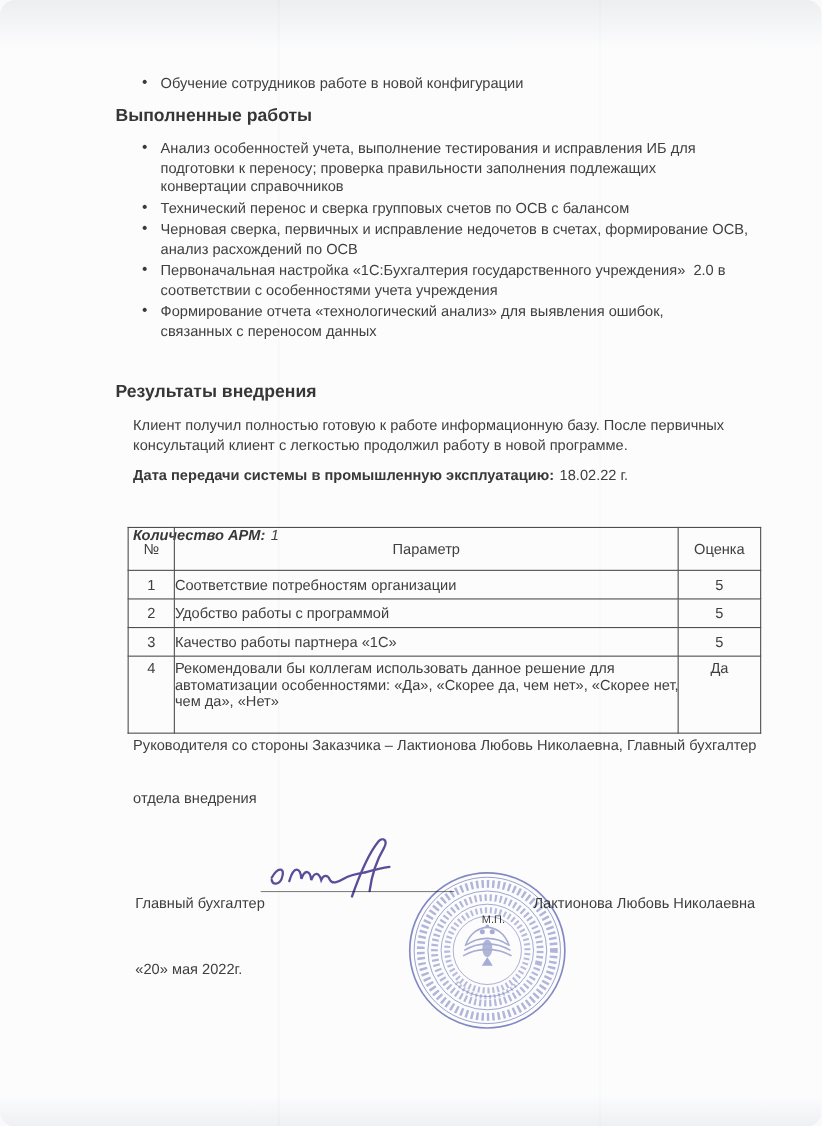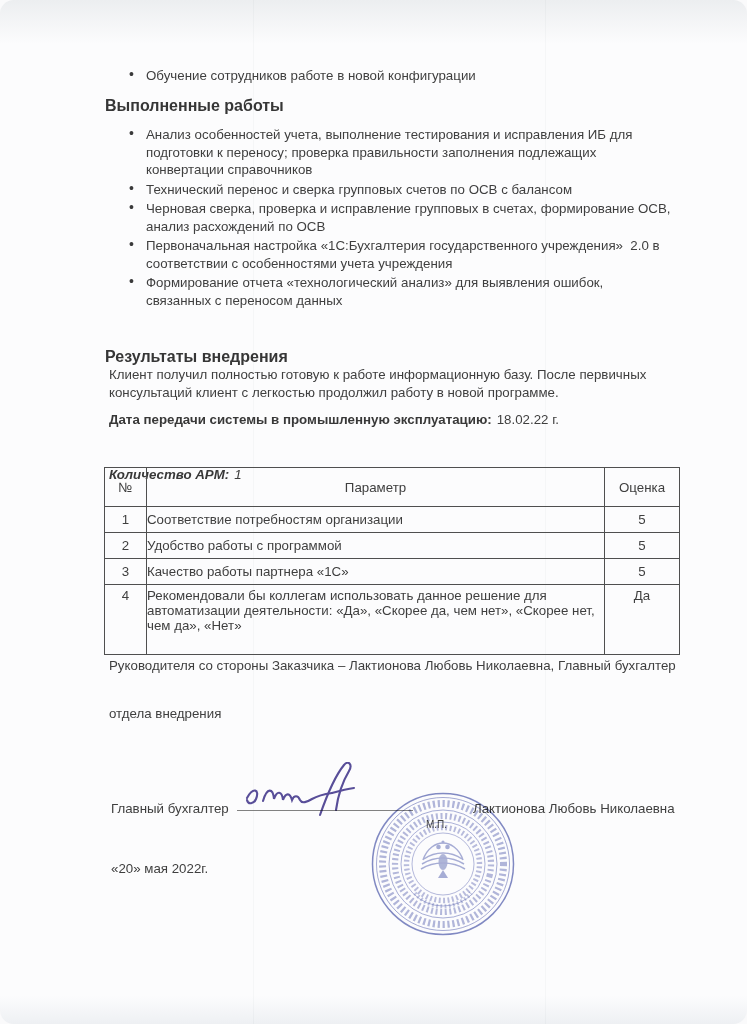--- a/index.html
+++ b/index.html
@@ -12,21 +12,21 @@
     position:absolute;inset:0;
     background:
       linear-gradient(180deg,#eceef0 0,rgba(252,252,253,0) 44px),
       linear-gradient(0deg,#eef0f3 0,rgba(252,252,253,0) 28px),
       #fcfcfd;
     color:#3f3f3f;
     border-radius:14px;
   }
   .crease{position:absolute;top:0;bottom:0;width:1px;background:#7d8490;opacity:.05;}
   .c1{left:253px}.c2{left:545px}
-  .abs{position:absolute;margin:4px;}
+  .abs{position:absolute;margin:16px;}
   .txt{font-size:13.3px;line-height:17.5px;color:#3f3f3f;}
   .pre{white-space:pre;}
   h3.doc-h{font-size:16px;line-height:17px;font-weight:700;color:#363636;margin:0;}
   ul.doc-list{list-style:none;margin:0;padding:0;width:565px;}
   ul.doc-list li{
     position:relative;padding-left:18px;margin:0 0 2px 0;
     font-size:13.3px;line-height:17.5px;white-space:pre;color:#3f3f3f;
   }
   ul.doc-list li::before{content:"\2022";position:absolute;left:1px;top:-1px;font-size:14px;color:#3a3a3a;}
   .b{font-weight:700;color:#383838;}
@@ -65,21 +65,21 @@
     <li>Обучение сотрудников работе в новой конфигурации</li>
   </ul>
 
   <h3 class="doc-h abs" style="left:105px;top:97px;">Выполненные работы</h3>
 
   <ul class="doc-list abs" style="left:128px;top:126px;">
     <li>Анализ особенностей учета, выполнение тестирования и исправления ИБ для
 подготовки к переносу; проверка правильности заполнения подлежащих
 конвертации справочников</li>
     <li>Технический перенос и сверка групповых счетов по ОСВ с балансом</li>
-    <li>Черновая сверка, проверка и исправление групповых в счетах, формирование ОСВ,
+    <li>Черновая сверка, первичных и исправление недочетов в счетах, формирование ОСВ,
 анализ расхождений по ОСВ</li>
     <li>Первоначальная настройка «1С:Бухгалтерия государственного учреждения»  2.0 в
 соответствии с особенностями учета учреждения</li>
     <li>Формирование отчета «технологический анализ» для выявления ошибок,
 связанных с переносом данных</li>
   </ul>
 
   <h3 class="doc-h abs" style="left:105px;top:348px;">Результаты внедрения</h3>
   <p class="txt pre abs" style="left:105px;top:362px;">Клиент получил полностью готовую к работе информационную базу. После первичных
 консультаций клиент с легкостью продолжил работу в новой программе.</p>
@@ -117,21 +117,21 @@
         <td class="c-score">5</td>
       </tr>
       <tr>
         <td class="c-num">3</td>
         <td class="c-param">Качество работы партнера «1С»</td>
         <td class="c-score">5</td>
       </tr>
       <tr class="tall">
         <td class="c-num">4</td>
         <td class="c-param">Рекомендовали бы коллегам использовать данное решение для
-автоматизации деятельности: «Да», «Скорее да, чем нет», «Скорее нет,
+автоматизации особенностями: «Да», «Скорее да, чем нет», «Скорее нет,
 чем да», «Нет»</td>
         <td class="c-score">Да</td>
       </tr>
     </tbody>
   </table>
 
   <p class="txt nowrap abs" style="left:105px;top:653px;">Руководителя со стороны Заказчика – Лактионова Любовь Николаевна, Главный бухгалтер</p>
 
   <p class="txt abs" style="left:105px;top:701px;">отдела внедрения</p>
 

